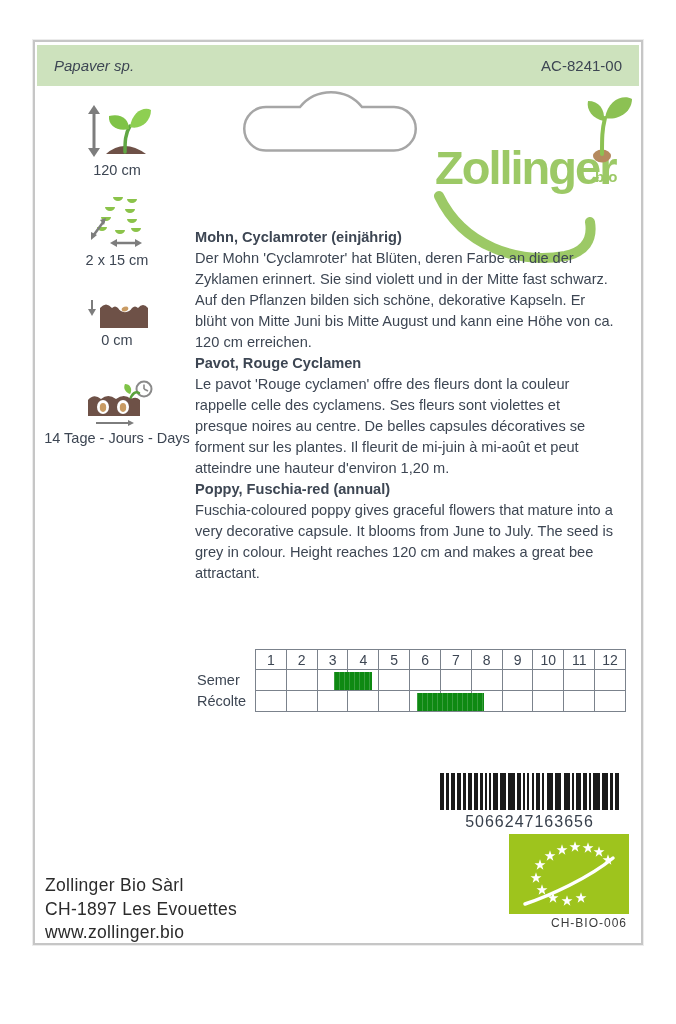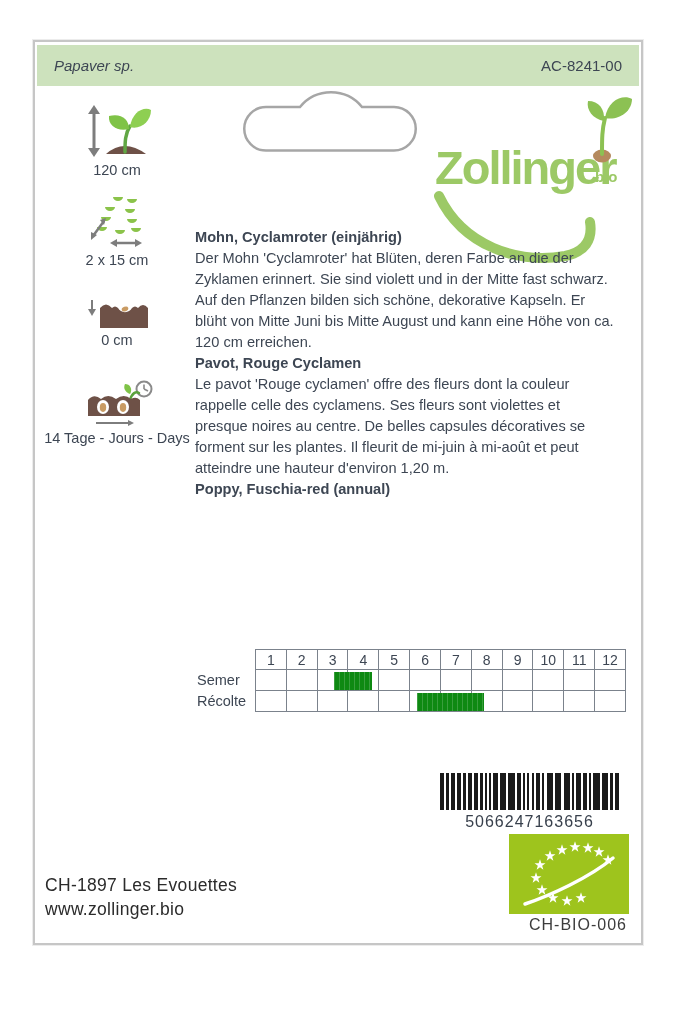--- a/index.html
+++ b/index.html
@@ -49,21 +49,21 @@
   .cal-cell:first-child{margin-left:0;}
   .cal-bar{position:absolute;top:1.5px;height:18px;z-index:2;
            background-image:repeating-linear-gradient(90deg,rgba(255,255,255,0.18) 0 1px,transparent 1px 5px);}
   
   .barcode{position:absolute;left:405px;top:731px;width:179px;}
   .bc-bars{position:relative;width:179px;height:37px;}
   .bc-bar{position:absolute;top:0;bottom:0;background:#1a1a1a;}
   .bc-number{margin-top:3px;text-align:center;font-size:16px;color:#38404c;letter-spacing:1px;}
   
   .eu-logo{position:absolute;left:474px;top:792px;width:120px;height:80px;background:var(--eu-green);}
-  .organic-code{position:absolute;right:14px;top:874px;font-size:16px;letter-spacing:1px;color:#3c3c3c;}
+  .organic-code{position:absolute;right:14px;top:874px;font-size:12px;letter-spacing:1px;color:#3c3c3c;}
   
   .footer{position:absolute;left:10px;top:832px;font-size:17.5px;line-height:23.5px;color:#2b2b2b;letter-spacing:0.3px;}
 </style>
 </head>
 <body>
 
 <div class="page">
   <div class="label">
 
     <div class="header-bar">
@@ -152,20 +152,21 @@
       </svg>
       <div class="spec-value">14 Tage - Jours - Days</div>
     </div>
 
     <div class="descs">
       <p class="desc-title">Mohn, Cyclamroter (einjährig)</p>
       <p class="desc-body">Der Mohn 'Cyclamroter' hat Blüten, deren Farbe an die der Zyklamen erinnert. Sie sind violett und in der Mitte fast schwarz. Auf den Pflanzen bilden sich schöne, dekorative Kapseln. Er blüht von Mitte Juni bis Mitte August und kann eine Höhe von ca. 120 cm erreichen.</p>
       <p class="desc-title">Pavot, Rouge Cyclamen</p>
       <p class="desc-body">Le pavot 'Rouge cyclamen' offre des fleurs dont la couleur rappelle celle des cyclamens. Ses fleurs sont violettes et presque noires au centre. De belles capsules décoratives se forment sur les plantes. Il fleurit de mi-juin à mi-août et peut atteindre une hauteur d'environ 1,20 m.</p>
       <p class="desc-title">Poppy, Fuschia-red (annual)</p>
+      <p class="desc-body">Fuschia-coloured poppy gives graceful flowers that mature into a very decorative capsule. It blooms from June to July. The seed is grey in colour. Height reaches 120 cm and makes a great bee attractant.</p>
     </div>
 
     <div class="calendar">
       <div class="cal-label" style="top:23px;">Semer</div>
       <div class="cal-label" style="top:44px;">Récolte</div>
       <div class="cal-grid">
           <div class="cal-row">
             <div class="cal-cell">1</div>
             <div class="cal-cell">2</div>
             <div class="cal-cell">3</div>
@@ -264,18 +265,19 @@
         <use href="#star" transform="translate(27,44) scale(1.15)"></use>
         <use href="#star" transform="translate(33,56) scale(1.15)"></use>
         <use href="#star" transform="translate(44,64) scale(1.15)"></use>
         <use href="#star" transform="translate(58,67) scale(1.15)"></use>
         <use href="#star" transform="translate(72,64) scale(1.15)"></use>
       </svg>
     </div>
     <div class="organic-code">CH-BIO-006</div>
 
     <div class="footer">
+      <div>Zollinger Bio Sàrl</div>
       <div>CH-1897 Les Evouettes</div>
       <div>www.zollinger.bio</div>
     </div>
 
   </div>
 </div>
 
 </body></html>

